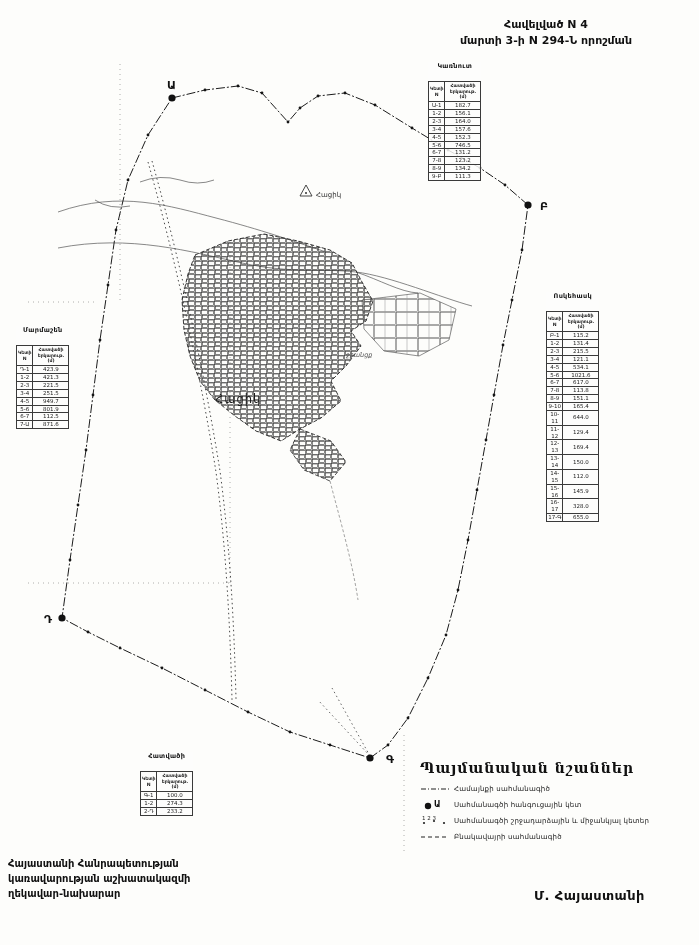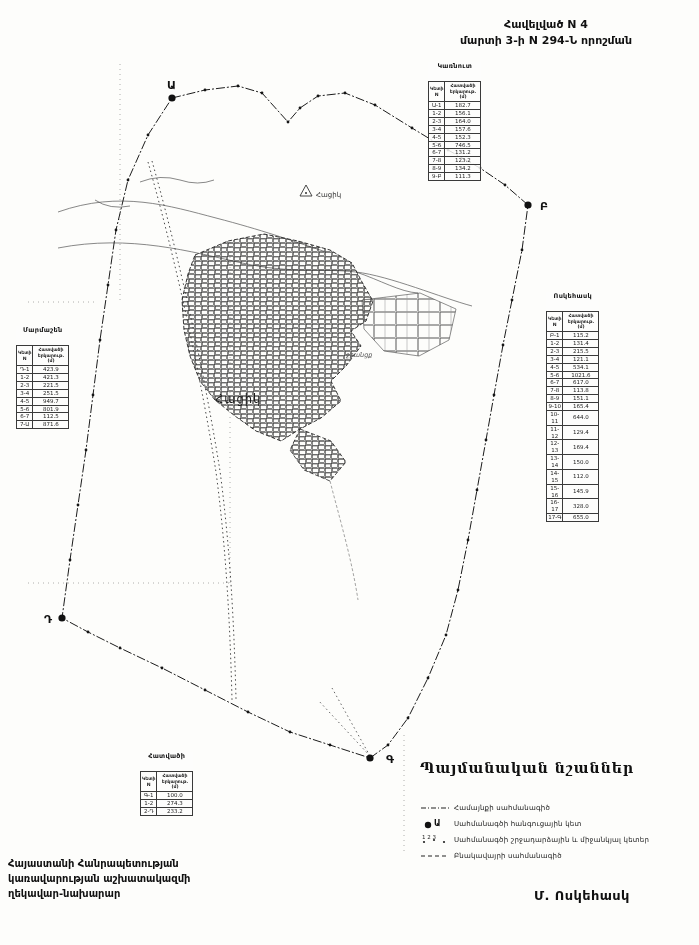--- a/index.html
+++ b/index.html
@@ -28,21 +28,21 @@
   .mini-table th,.mini-table td{
     border:1px solid #3a3a3a;text-align:center;vertical-align:middle;
     font-size:5.5px;line-height:1.25;padding:0 1px;color:#222;
   }
   .mini-table th{font-size:4.6px;font-weight:bold;padding:1px;}
   .mini-table th.c1{width:16px;} .mini-table th.c2{width:36px;}
   
   .legend{position:absolute;left:420px;top:760px;width:268px;z-index:3;}
   .legend-title{
     font-family:"DejaVu Serif",serif;font-weight:bold;font-size:14px;
-    letter-spacing:1px;margin-bottom:24px;
+    letter-spacing:1px;margin-bottom:5px;
   }
   .legend-item{display:flex;align-items:center;height:16px;}
   .legend-icon{width:34px;flex:0 0 34px;display:flex;align-items:center;}
   .legend-label{font-size:7px;color:#222;letter-spacing:.2px;}
   
   .footer-left{
     position:absolute;left:8px;top:856px;
     font-size:10px;font-weight:bold;line-height:1.5;white-space:pre-line;
   }
   .signature{
@@ -383,15 +383,15 @@
             <path d="M1,5 H29" stroke="#222" stroke-width="1.2" stroke-dasharray="4 3" fill="none"></path>
           </svg>
       </span>
       <span class="legend-label">Բնակավայրի սահմանագիծ</span>
     </div>
   </div>
 
   <div class="footer-left">Հայաստանի Հանրապետության
 կառավարության աշխատակազմի
 ղեկավար-նախարար</div>
-  <div class="signature">Մ. Ոսկեհասկ</div>
+  <div class="signature">Մ. Հայաստանի</div>
 
 </div>
 
 </body></html>

